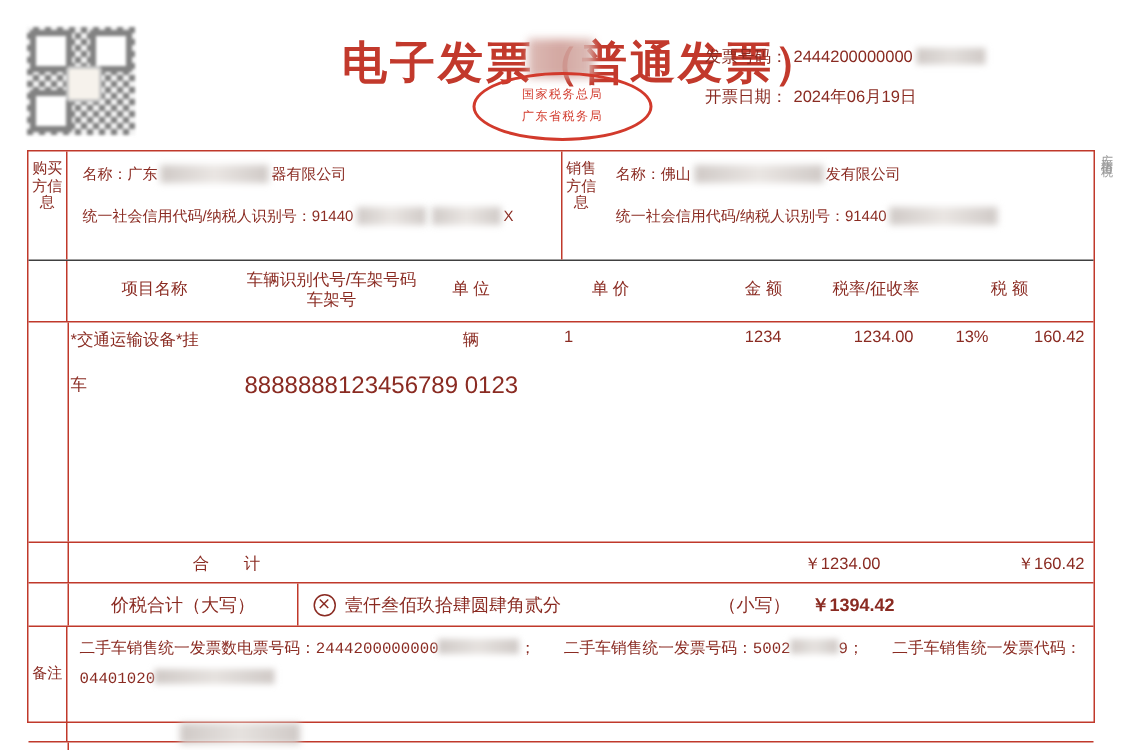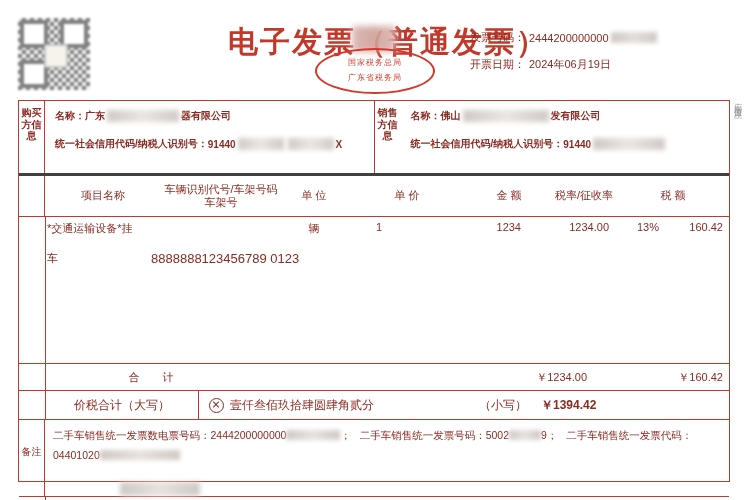--- a/index.html
+++ b/index.html
@@ -139,22 +139,21 @@
     width: 712px;
     height: 382px;
     border: 1px solid #c0392b;
     box-sizing: border-box;
   }
 
   
   .party {
     display: flex;
     height: 72px;
-    border-bottom: 3px solid #404040;
-    font-weight: bold;
+    border-bottom: 1px solid #404040;
   }
   .party-tab {
     width: 26px;
     font-size: 10px;
     color: #8a2b22;
     line-height: 1.15;
     text-align: center;
     padding-top: 6px;
     box-sizing: border-box;
     border-right: 1px solid #c0392b;
@@ -237,23 +236,23 @@
   .item-line {
     position: absolute;
     left: 26px; right: 0;
     top: 4px;
     display: flex;
     font-size: 11px;
     color: #8a2b22;
   }
   .item-line2 {
     position: absolute;
-    left: 132px;
+    left: 144px;
     top: 34px;
-    font-size: 13px;
+    font-size: 16px;
     color: #8a2b22;
   }
   .item-wrap2 {
     position: absolute;
     left: 26px;
     top: 34px;
     font-size: 11px;
     color: #8a2b22;
     width: 116px;
     padding-left: 2px;
@@ -351,21 +350,21 @@
     line-height: 1.1;
   }
   .remarks-body {
     flex: 1;
     font-size: 10.5px;
     color: #8a2b22;
     padding: 6px 8px;
     box-sizing: border-box;
     line-height: 1.9;
   }
-  .rm-line { white-space: nowrap; }
+  .rm-line { white-space: nowrap; font-family: Liberation Mono, monospace; }
   .blur-rm {
     display: inline-block;
     width: 54px;
     height: 10px;
     background: linear-gradient(90deg,#cfc9c6,#e6e2df,#cfc9c6);
     filter: blur(2.2px);
     vertical-align: -1px;
   }
   .blur-rm.sm { width: 32px; }
   .blur-rm.lg { width: 80px; }

